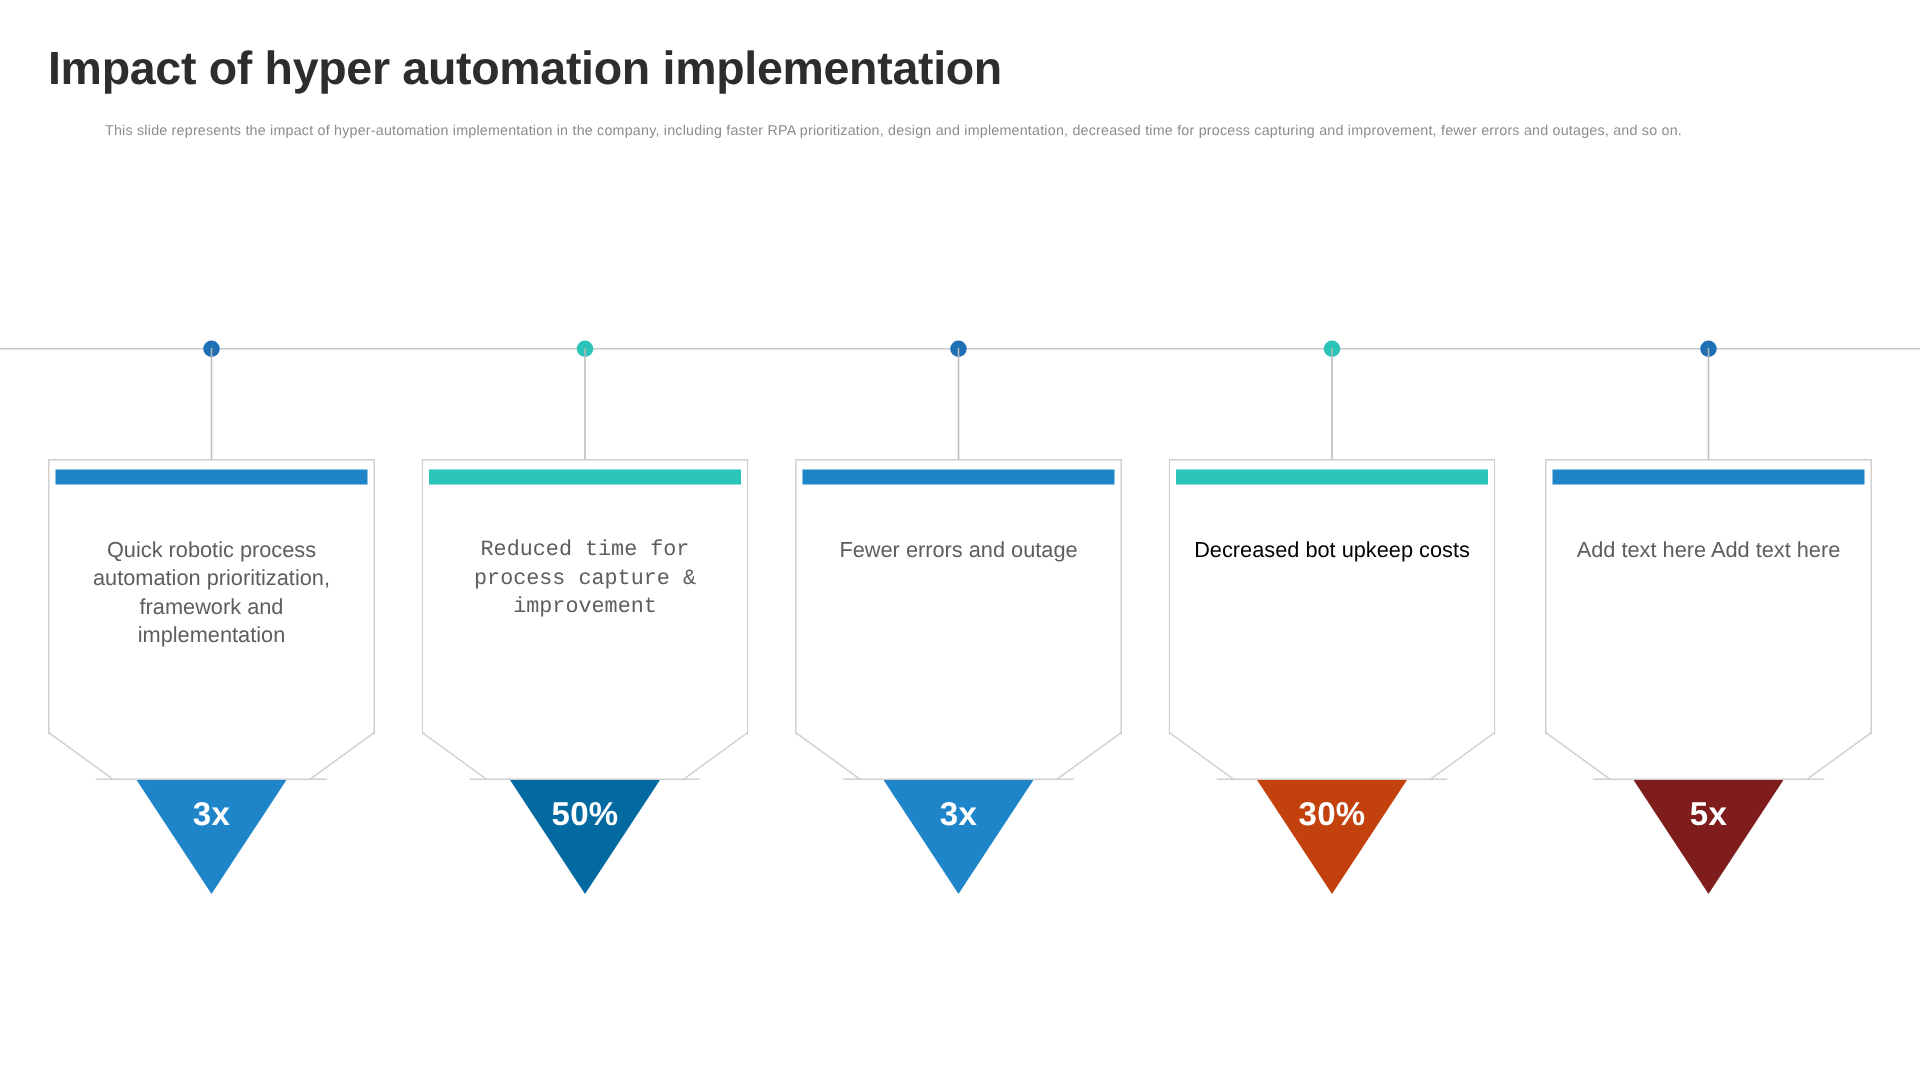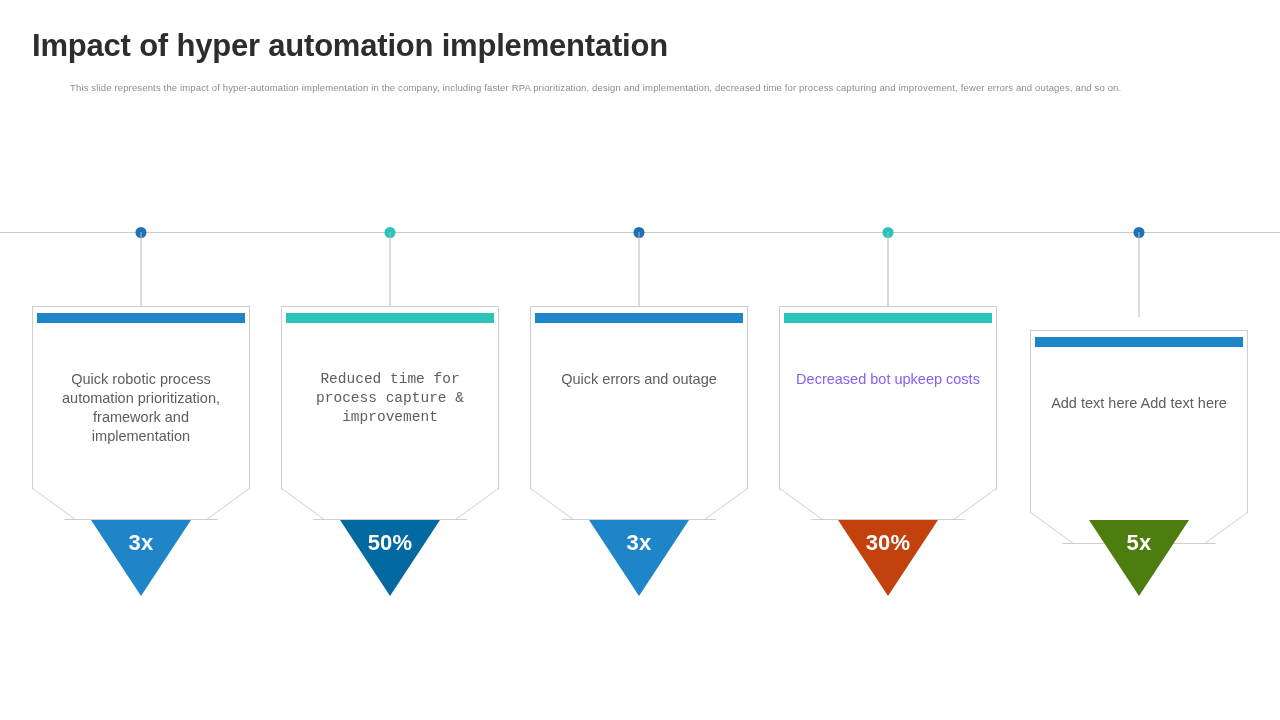--- a/index.html
+++ b/index.html
@@ -103,21 +103,21 @@
     left: 5px;
     right: 5px;
     top: 7px;
     height: 10px;
   }
 
   .banner-text {
     position: absolute;
     left: 10px;
     right: 10px;
-    top: 64px;
+    top: 52px;
     text-align: center;
     font-size: 14.5px;
     line-height: 19px;
     color: #5e5e5e;
   }
 
   
   .pointer {
     position: absolute;
     top: 520px;
@@ -198,53 +198,53 @@
       <div class="connector" style="left: 639px; background: rgb(185, 185, 185);"></div>
       <div class="banner" style="left: 530px;">
         <div class="banner-body" style="border-color: rgb(207, 207, 207);"></div>
         <div class="banner-bevel-left"><svg width="44" height="32" viewBox="0 0 44 32">
             <path d="M0,0 L44,32" stroke="#cfcfcf" stroke-width="1" fill="none"></path>
           </svg></div>
         <div class="banner-bevel-right"><svg width="44" height="32" viewBox="0 0 44 32">
             <path d="M44,0 L0,32" stroke="#cfcfcf" stroke-width="1" fill="none"></path>
           </svg></div>
         <div class="banner-accent" style="background: rgb(31, 133, 201);"></div>
-        <div class="banner-text" style="color: rgb(94, 94, 94);">Quick errors and outage</div>
+        <div class="banner-text" style="color: rgb(94, 94, 94);">Fewer errors and outage</div>
       </div>
       <div class="pointer" style="left: 639px; background: rgb(31, 133, 201);">
         <span class="pointer-value">3x</span>
       </div>
       <div class="axis-dot" style="left: 888px; background: rgb(42, 196, 184);"></div>
       <div class="connector" style="left: 888px; background: rgb(185, 185, 185);"></div>
       <div class="banner" style="left: 779px;">
         <div class="banner-body" style="border-color: rgb(207, 207, 207);"></div>
         <div class="banner-bevel-left"><svg width="44" height="32" viewBox="0 0 44 32">
             <path d="M0,0 L44,32" stroke="#cfcfcf" stroke-width="1" fill="none"></path>
           </svg></div>
         <div class="banner-bevel-right"><svg width="44" height="32" viewBox="0 0 44 32">
             <path d="M44,0 L0,32" stroke="#cfcfcf" stroke-width="1" fill="none"></path>
           </svg></div>
         <div class="banner-accent" style="background: rgb(42, 196, 184);"></div>
-        <div class="banner-text" style="color: #8b5cf6;">Decreased bot upkeep costs</div>
+        <div class="banner-text" style="color: #000000;">Decreased bot upkeep costs</div>
       </div>
       <div class="pointer" style="left: 888px; background: #c2410c;">
         <span class="pointer-value">30%</span>
       </div>
       <div class="axis-dot" style="left: 1139px; background: rgb(31, 111, 181);"></div>
       <div class="connector" style="left: 1139px; background: rgb(185, 185, 185);"></div>
-      <div class="banner" style="left: 1030px; margin-top: 24px;">
+      <div class="banner" style="left: 1030px;">
         <div class="banner-body" style="border-color: rgb(207, 207, 207);"></div>
         <div class="banner-bevel-left"><svg width="44" height="32" viewBox="0 0 44 32">
             <path d="M0,0 L44,32" stroke="#cfcfcf" stroke-width="1" fill="none"></path>
           </svg></div>
         <div class="banner-bevel-right"><svg width="44" height="32" viewBox="0 0 44 32">
             <path d="M44,0 L0,32" stroke="#cfcfcf" stroke-width="1" fill="none"></path>
           </svg></div>
         <div class="banner-accent" style="background: rgb(31, 133, 201);"></div>
         <div class="banner-text" style="color: rgb(94, 94, 94);">Add text here Add text here</div>
       </div>
-      <div class="pointer" style="left: 1139px; background: #4d7c0f;">
+      <div class="pointer" style="left: 1139px; background: #7f1d1d;">
         <span class="pointer-value">5x</span>
       </div>
     </div>
 
 
 </div>
 
 </body></html>

